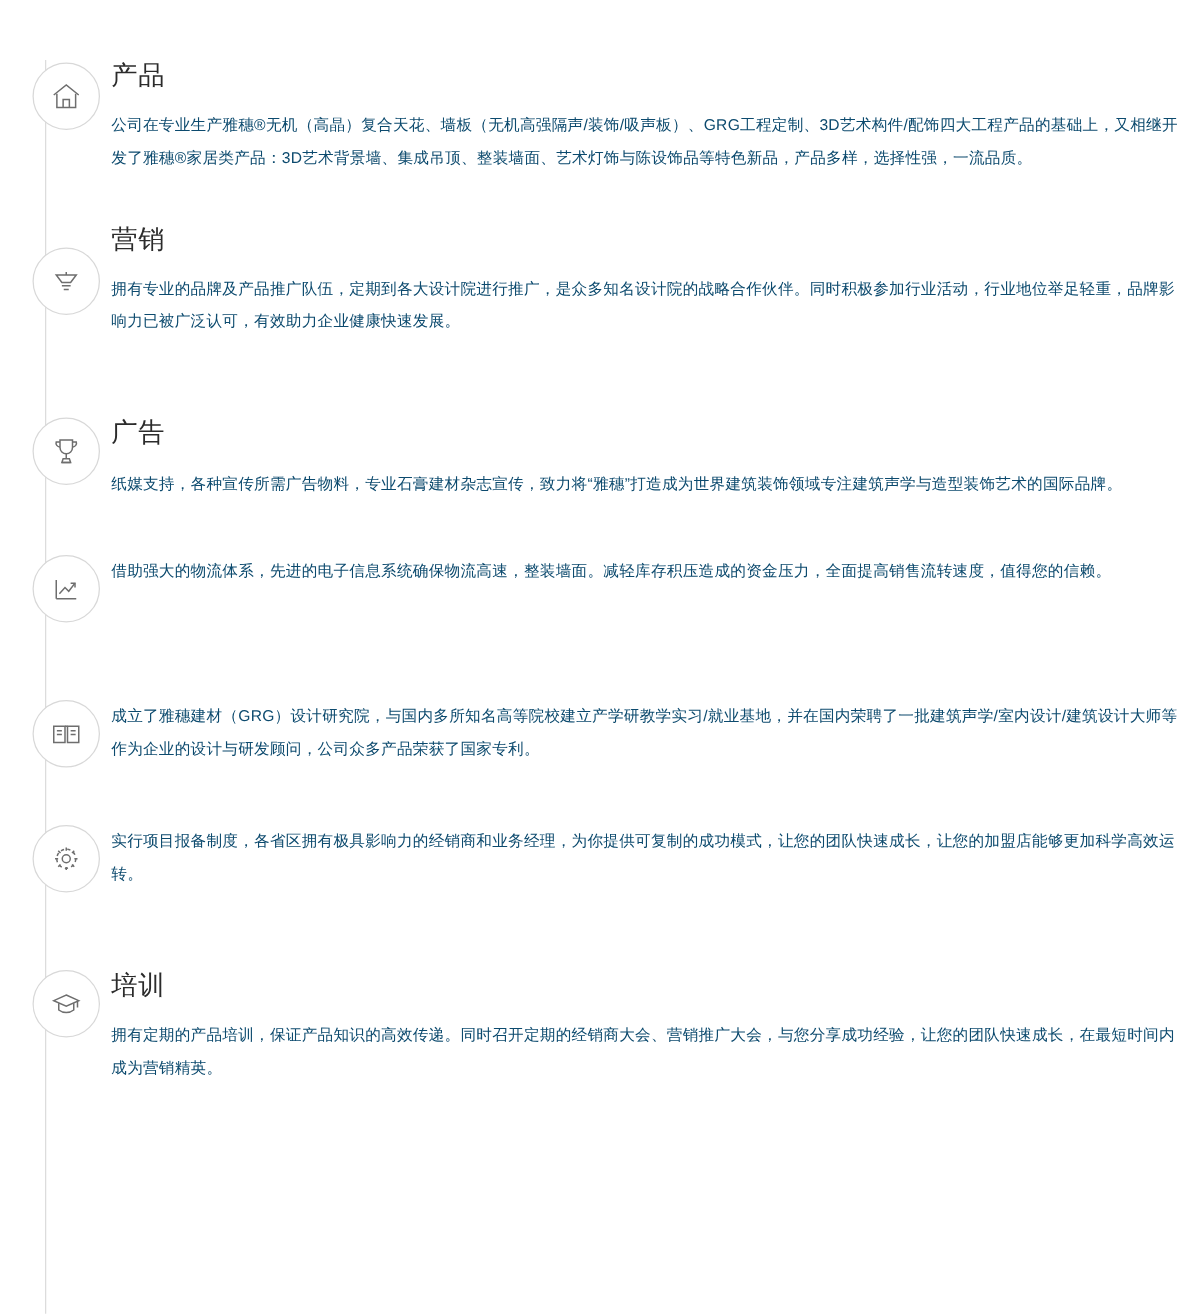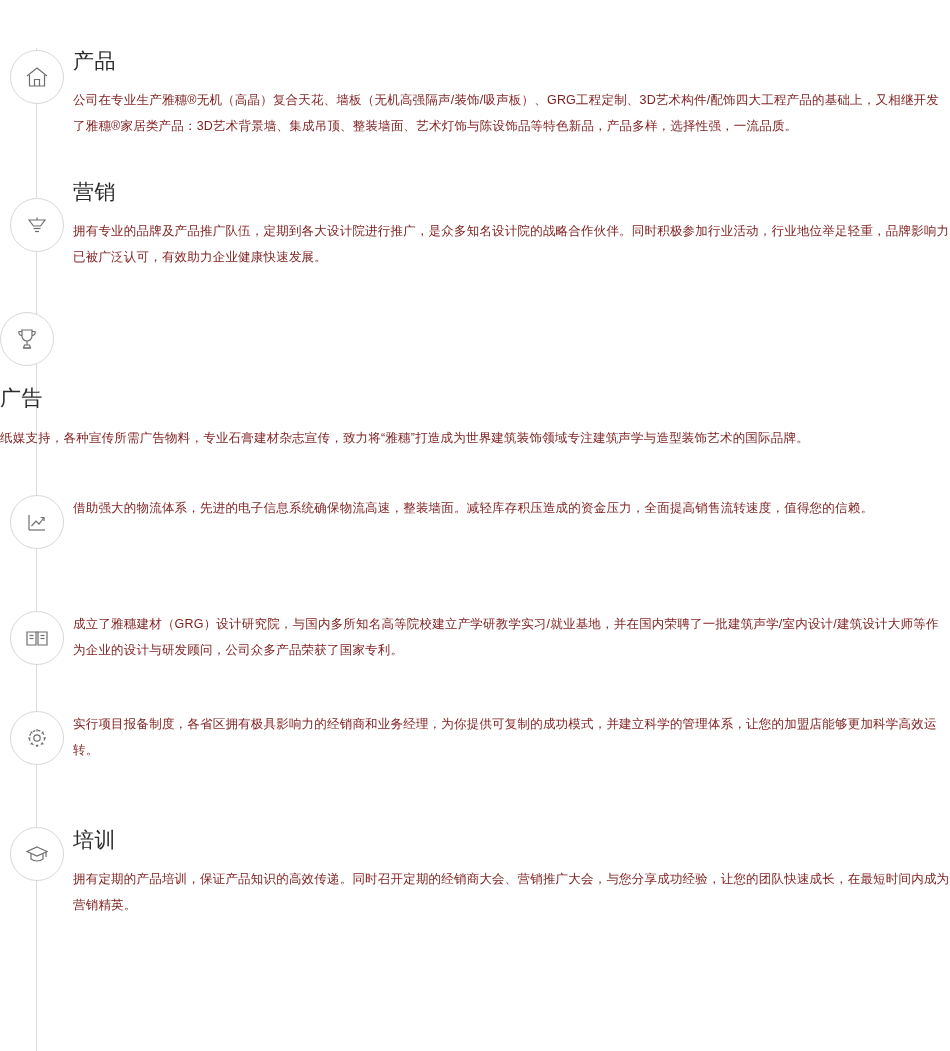--- a/index.html
+++ b/index.html
@@ -29,21 +29,21 @@
     top: 0;
     bottom: 0;
     width: 1px;
     background: #dcdcdc;
   }
 
   .item {
     position: relative;
     display: flex;
     align-items: flex-start;
-    padding-left: 0;
+    padding-left: 16px;
     box-sizing: border-box;
   }
 
   .icon-wrap {
     position: relative;
     flex: 0 0 73px;
     display: flex;
     justify-content: center;
   }
 
@@ -75,30 +75,30 @@
     line-height: 1.2;
     color: #2b2b2b;
     font-weight: normal;
     margin: 0 0 14px 0;
     letter-spacing: 0.5px;
   }
 
   .item-desc {
     font-size: 12.5px;
     line-height: 26px;
-    color: #7f1d1d;
+    color: #0c4a6e;
     margin: 0;
     letter-spacing: 0.2px;
     word-break: break-all;
   }
 
   
   .row-0 { margin-top: 48px; }
   .row-1 { margin-top: 40px; align-items: center; }
-  .row-2 { margin-top: 42px; flex-direction: column; }
+  .row-2 { margin-top: 64px; }
   .row-3 { margin-top: 44px; }
   .row-4 { margin-top: 62px; }
   .row-5 { margin-top: 46px; }
   .row-6 { margin-top: 62px; }
 
   .icon-wrap.shift-0 { margin-top: 2px; }
 </style>
 </head>
 <body>
 
@@ -196,21 +196,21 @@
     <div class="icon-wrap">
       <div class="icon-circle">
         <svg width="28" height="28" viewBox="0 0 28 28" fill="none" stroke="#6e6e6e" stroke-width="1.2">
           <circle cx="14" cy="14" r="3.2"></circle>
           <path d="M14 5 L14 7.5 M14 20.5 L14 23 M5 14 L7.5 14 M20.5 14 L23 14 M7.6 7.6 L9.4 9.4 M18.6 18.6 L20.4 20.4 M20.4 7.6 L18.6 9.4 M9.4 18.6 L7.6 20.4"></path>
           <circle cx="14" cy="14" r="7.6" stroke-dasharray="2.6 2.6"></circle>
         </svg>
       </div>
     </div>
     <div class="content">
-      <p class="item-desc">实行项目报备制度，各省区拥有极具影响力的经销商和业务经理，为你提供可复制的成功模式，并建立科学的管理体系，让您的加盟店能够更加科学高效运转。</p>
+      <p class="item-desc">实行项目报备制度，各省区拥有极具影响力的经销商和业务经理，为你提供可复制的成功模式，让您的团队快速成长，让您的加盟店能够更加科学高效运转。</p>
     </div>
   </div>
 
   <div class="item row-6">
     <div class="icon-wrap">
       <div class="icon-circle">
         <svg width="28" height="28" viewBox="0 0 28 28" fill="none" stroke="#6e6e6e" stroke-width="1.2">
           <path d="M14 7 L24 11.5 L14 16 L4 11.5 Z"></path>
           <path d="M8 13.5 L8 19 C8 19 10.5 21 14 21 C17.5 21 20 19 20 19 L20 13.5"></path>
           <path d="M23 12 L23 17"></path>

